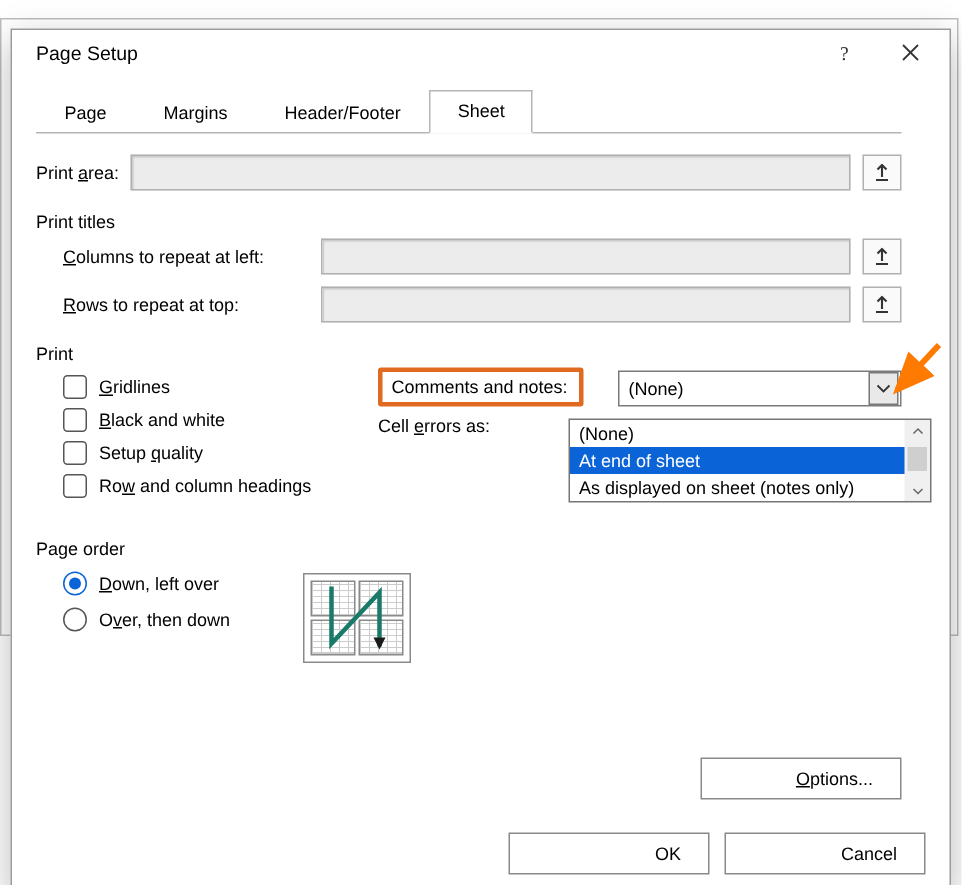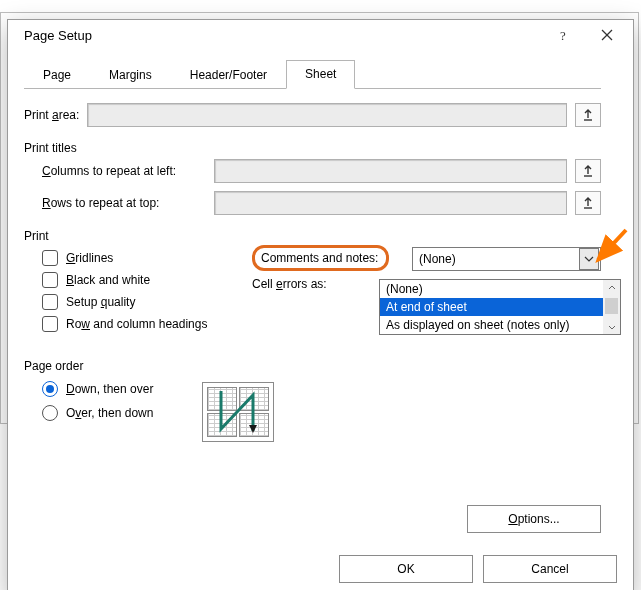--- a/index.html
+++ b/index.html
@@ -110,21 +110,21 @@
     height: 22px;
   }
   .chk .box {
     width: 16px; height: 16px; border: 1px solid #555; border-radius: 3px; box-sizing: border-box;
   }
 
   .highlight-label {
     display: inline-block;
     border: 3px solid #E06A1F;
     padding: 3px 8px 3px 6px;
-    border-radius: 12px;
+    border-radius: 2px;
     position: relative;
     top: -2px;
   }
 
   .combo {
     height: 22px;
     border: 1px solid #7a7a7a;
     display: flex; align-items: center;
     position: relative;
     background: #fff;
@@ -194,21 +194,21 @@
     display: flex;
     justify-content: flex-end;
     gap: 10px;
     padding: 8px 16px 14px 16px;
   }
   .btn-std {
     min-width: 96px;
     height: 26px;
     border: 1px solid #8a8a8a;
     background: #fff;
-    display: flex; align-items: center; justify-content: center;
+    display: flex; align-items: center; justify-content: flex-end;
     padding: 0 18px;
     font-size: 12px;
   }
   .btn-options-row {
     display: flex;
     justify-content: flex-end;
     margin-top: auto;
     padding-top: 80px;
   }
 
@@ -322,21 +322,21 @@
           </div>
         </div>
       </div>
     </div>
 
     <div class="group-hdr" style="margin-top:18px">Page order</div>
 
     <div class="indent">
       <div class="radio-row">
         <span class="radio on"></span>
-        <span><span class="u">D</span><span>own, then over</span></span>
+        <span><span class="u">D</span><span>own, left over</span></span>
       </div>
       <div class="radio-row">
         <span class="radio"></span>
         <span><span>O</span><span class="u">v</span><span>er, then down</span></span>
       </div>
     </div>
 
     <div class="btn-options-row">
       <div class="btn-std">
             <span><span class="u">O</span><span>ptions...</span></span>

